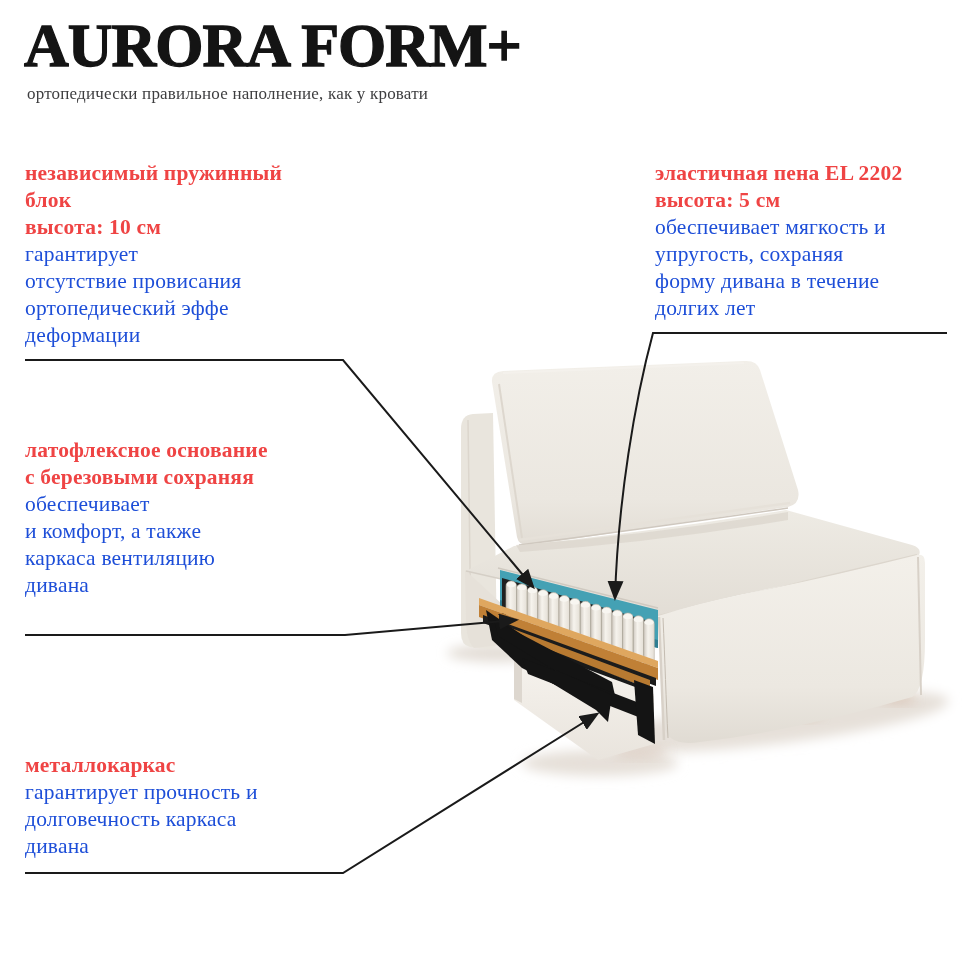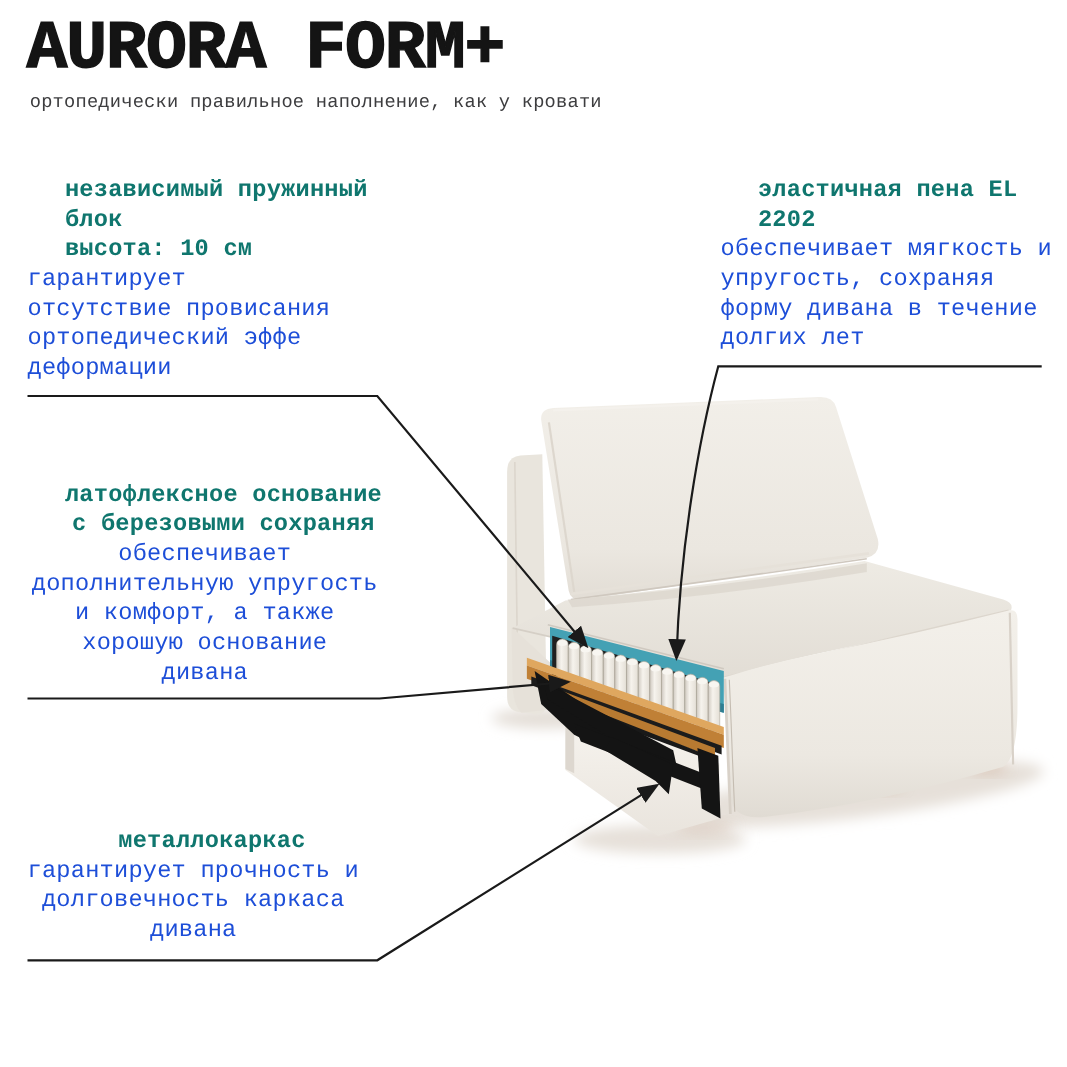--- a/index.html
+++ b/index.html
@@ -1,35 +1,35 @@
 <!DOCTYPE html>
 <html><head>
 <meta charset="utf-8">
 <style>
   html,body{margin:0;padding:0;background:#ffffff;}
   .canvas{
     position:relative;width:970px;height:970px;background:#ffffff;overflow:hidden;
-    font-family:Liberation Mono, monospace;
+    font-family:Liberation Serif, serif;
   }
   .art{position:absolute;left:0;top:0;}
   .page-title{
     position:absolute;left:24px;top:14px;line-height:1;
     font-size:62px;font-weight:800;letter-spacing:-1px;color:#141414;
     -webkit-text-stroke:1.3px #141414;
   }
   .page-subtitle{
     position:absolute;left:27px;top:84px;font-size:17px;color:#3d3d3f;letter-spacing:0.2px;
   }
   .ann{position:absolute;font-size:21.5px;line-height:27px;letter-spacing:0.2px;}
-  .ann .t{font-weight:700;color:#0f766e;margin-left:34px;}
+  .ann .t{font-weight:700;color:#ef4444;}
   .ann .d{color:#1d4ed8;}
   #ann-springs{left:25px;top:160px;}
   #ann-foam{left:655px;top:160px;}
-  #ann-latoflex{left:25px;top:437px;text-align:center;}
-  #ann-frame{left:25px;top:752px;text-align:center;}
+  #ann-latoflex{left:25px;top:437px;}
+  #ann-frame{left:25px;top:752px;}
 </style>
 </head>
 <body>
 
 <div class="canvas">
 
   <svg class="art" viewBox="0 0 970 970" width="970" height="970">
     <defs>
       <filter id="soft" x="-60%" y="-60%" width="220%" height="220%">
         <feGaussianBlur stdDeviation="6"></feGaussianBlur>
@@ -167,33 +167,33 @@
     <div class="t">блок</div>
     <div class="t">высота: 10 см</div>
     <div class="d">гарантирует</div>
     <div class="d">отсутствие провисания</div>
     <div class="d">ортопедический эффе</div>
     <div class="d">деформации</div>
   </div>
 
   <div class="ann" id="ann-foam">
     <div class="t">эластичная пена EL 2202</div>
+    <div class="t">высота: 5 см</div>
     <div class="d">обеспечивает мягкость и</div>
     <div class="d">упругость, сохраняя</div>
     <div class="d">форму дивана в течение</div>
     <div class="d">долгих лет</div>
   </div>
 
   <div class="ann" id="ann-latoflex">
     <div class="t">латофлексное основание</div>
     <div class="t">с березовыми сохраняя</div>
     <div class="d">обеспечивает</div>
-    <div class="d">дополнительную упругость</div>
     <div class="d">и комфорт, а также</div>
-    <div class="d">хорошую основание</div>
+    <div class="d">каркаса вентиляцию</div>
     <div class="d">дивана</div>
   </div>
 
   <div class="ann" id="ann-frame">
     <div class="t">металлокаркас</div>
     <div class="d">гарантирует прочность и</div>
     <div class="d">долговечность каркаса</div>
     <div class="d">дивана</div>
   </div>
 

